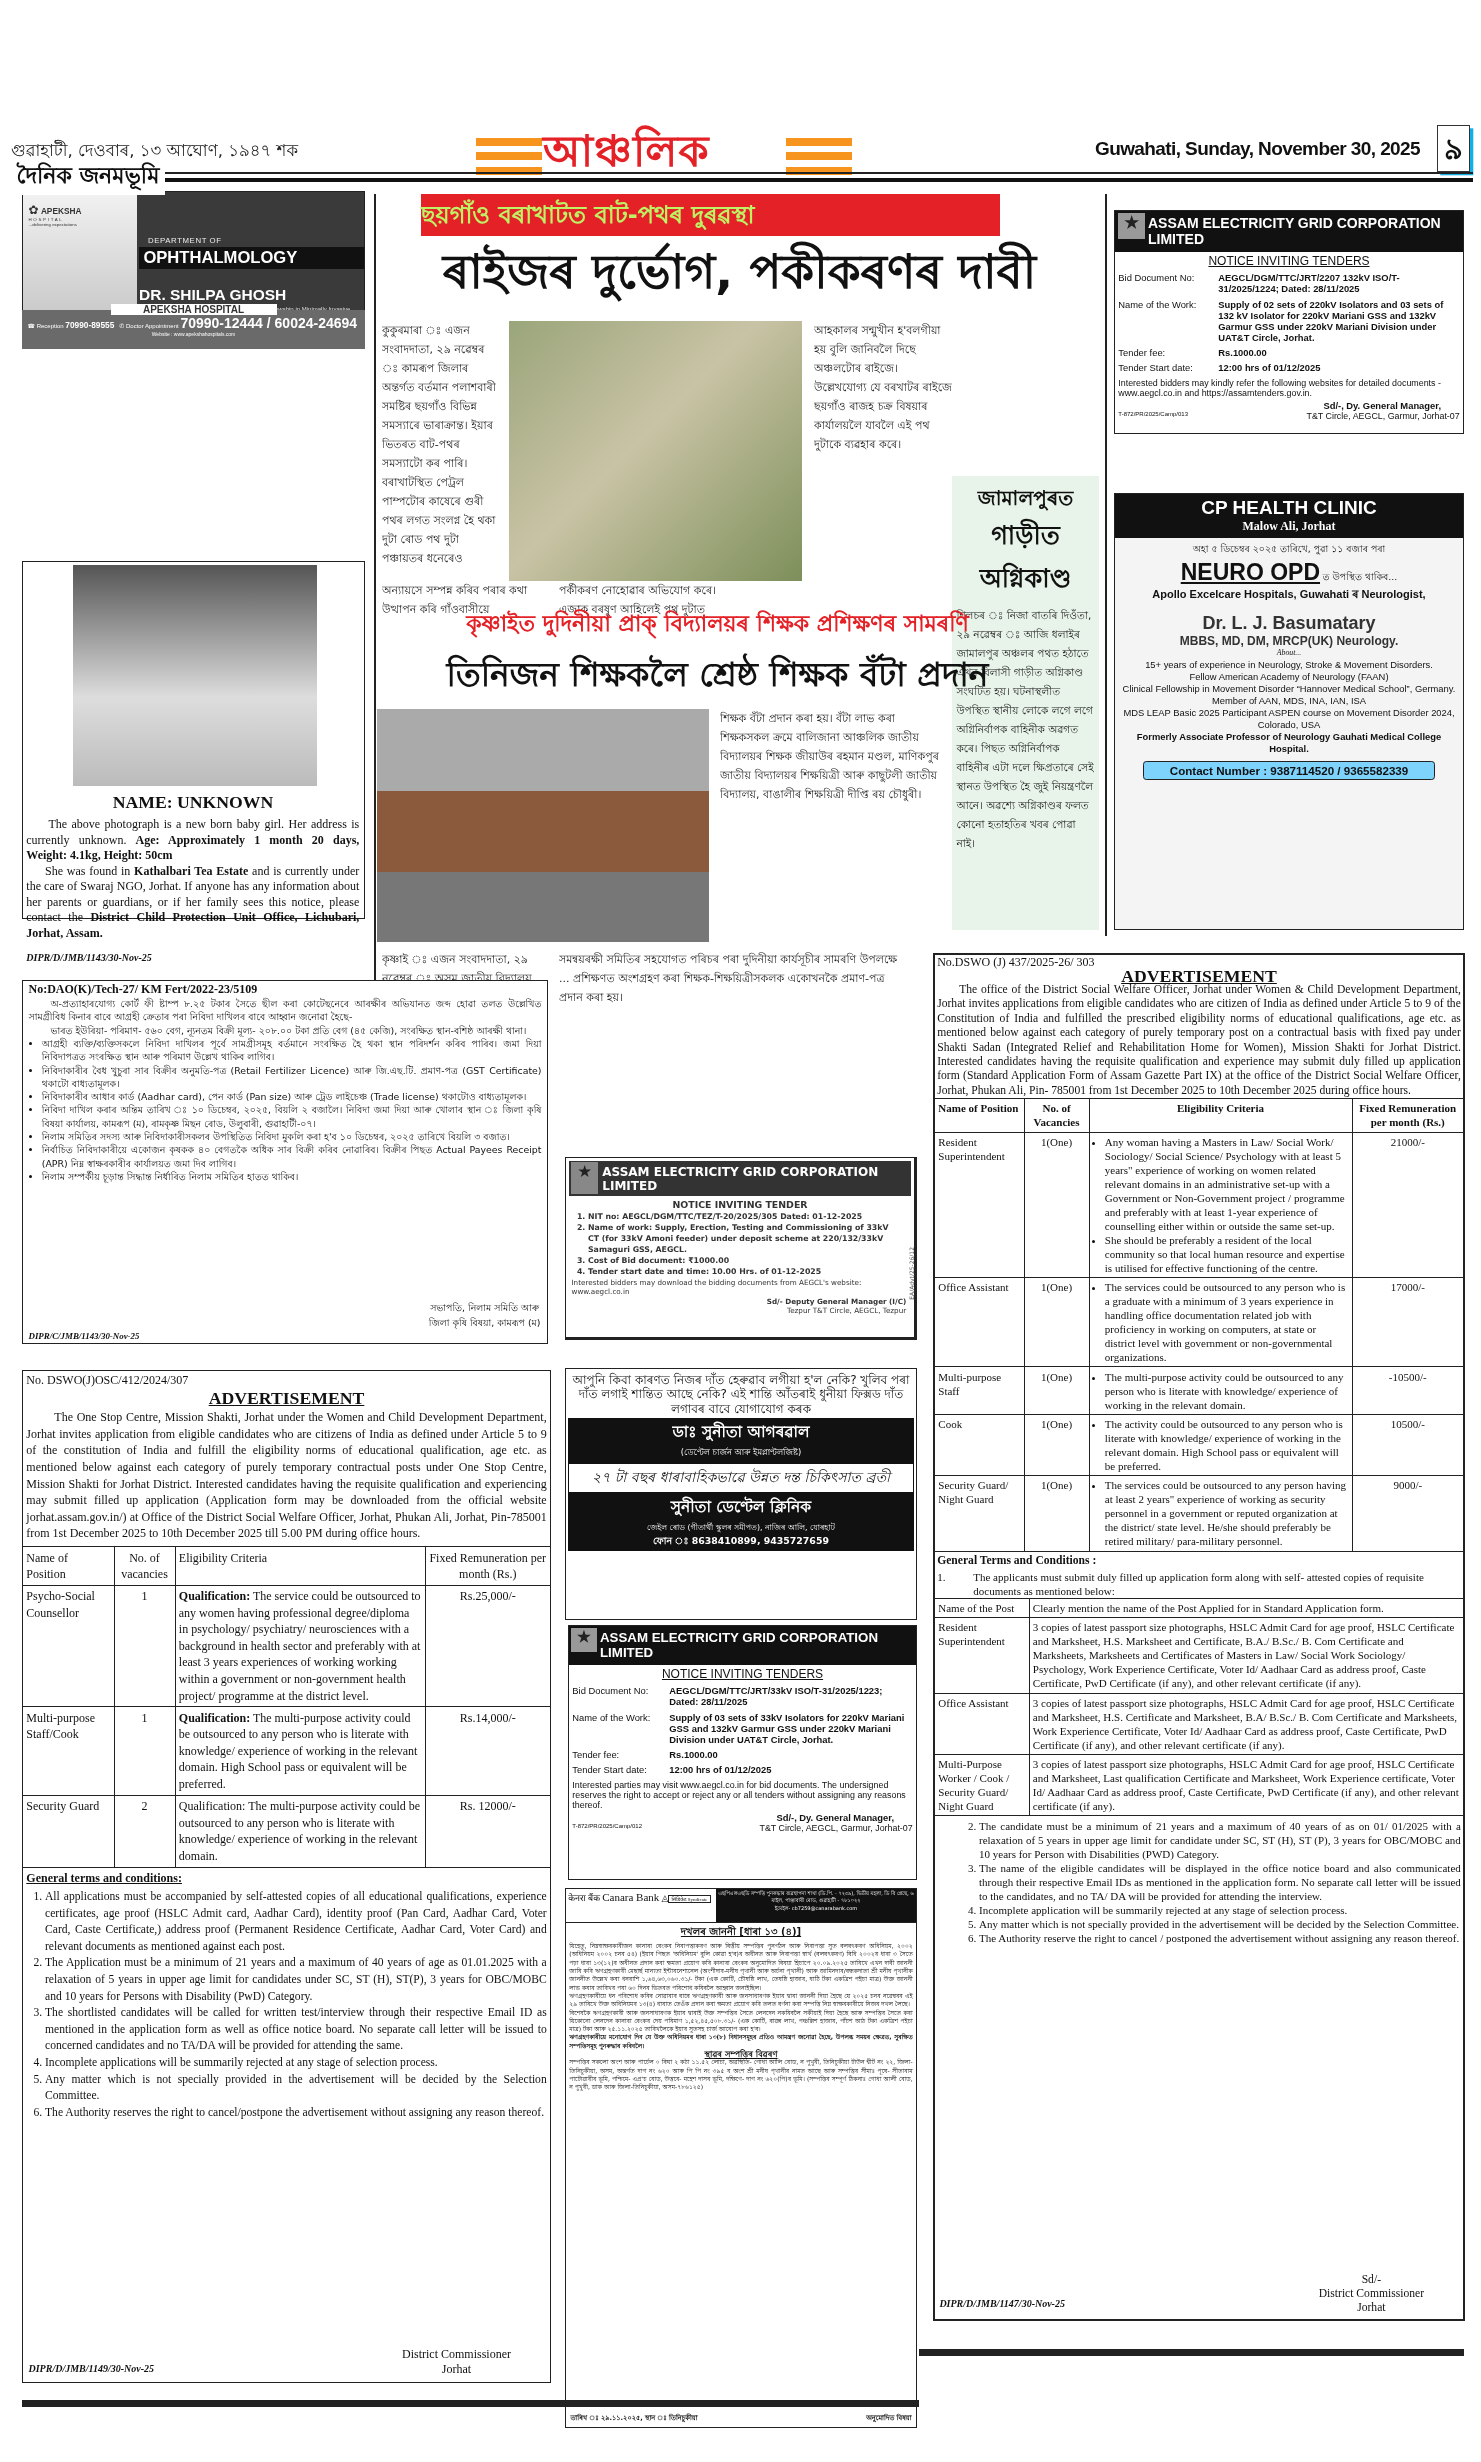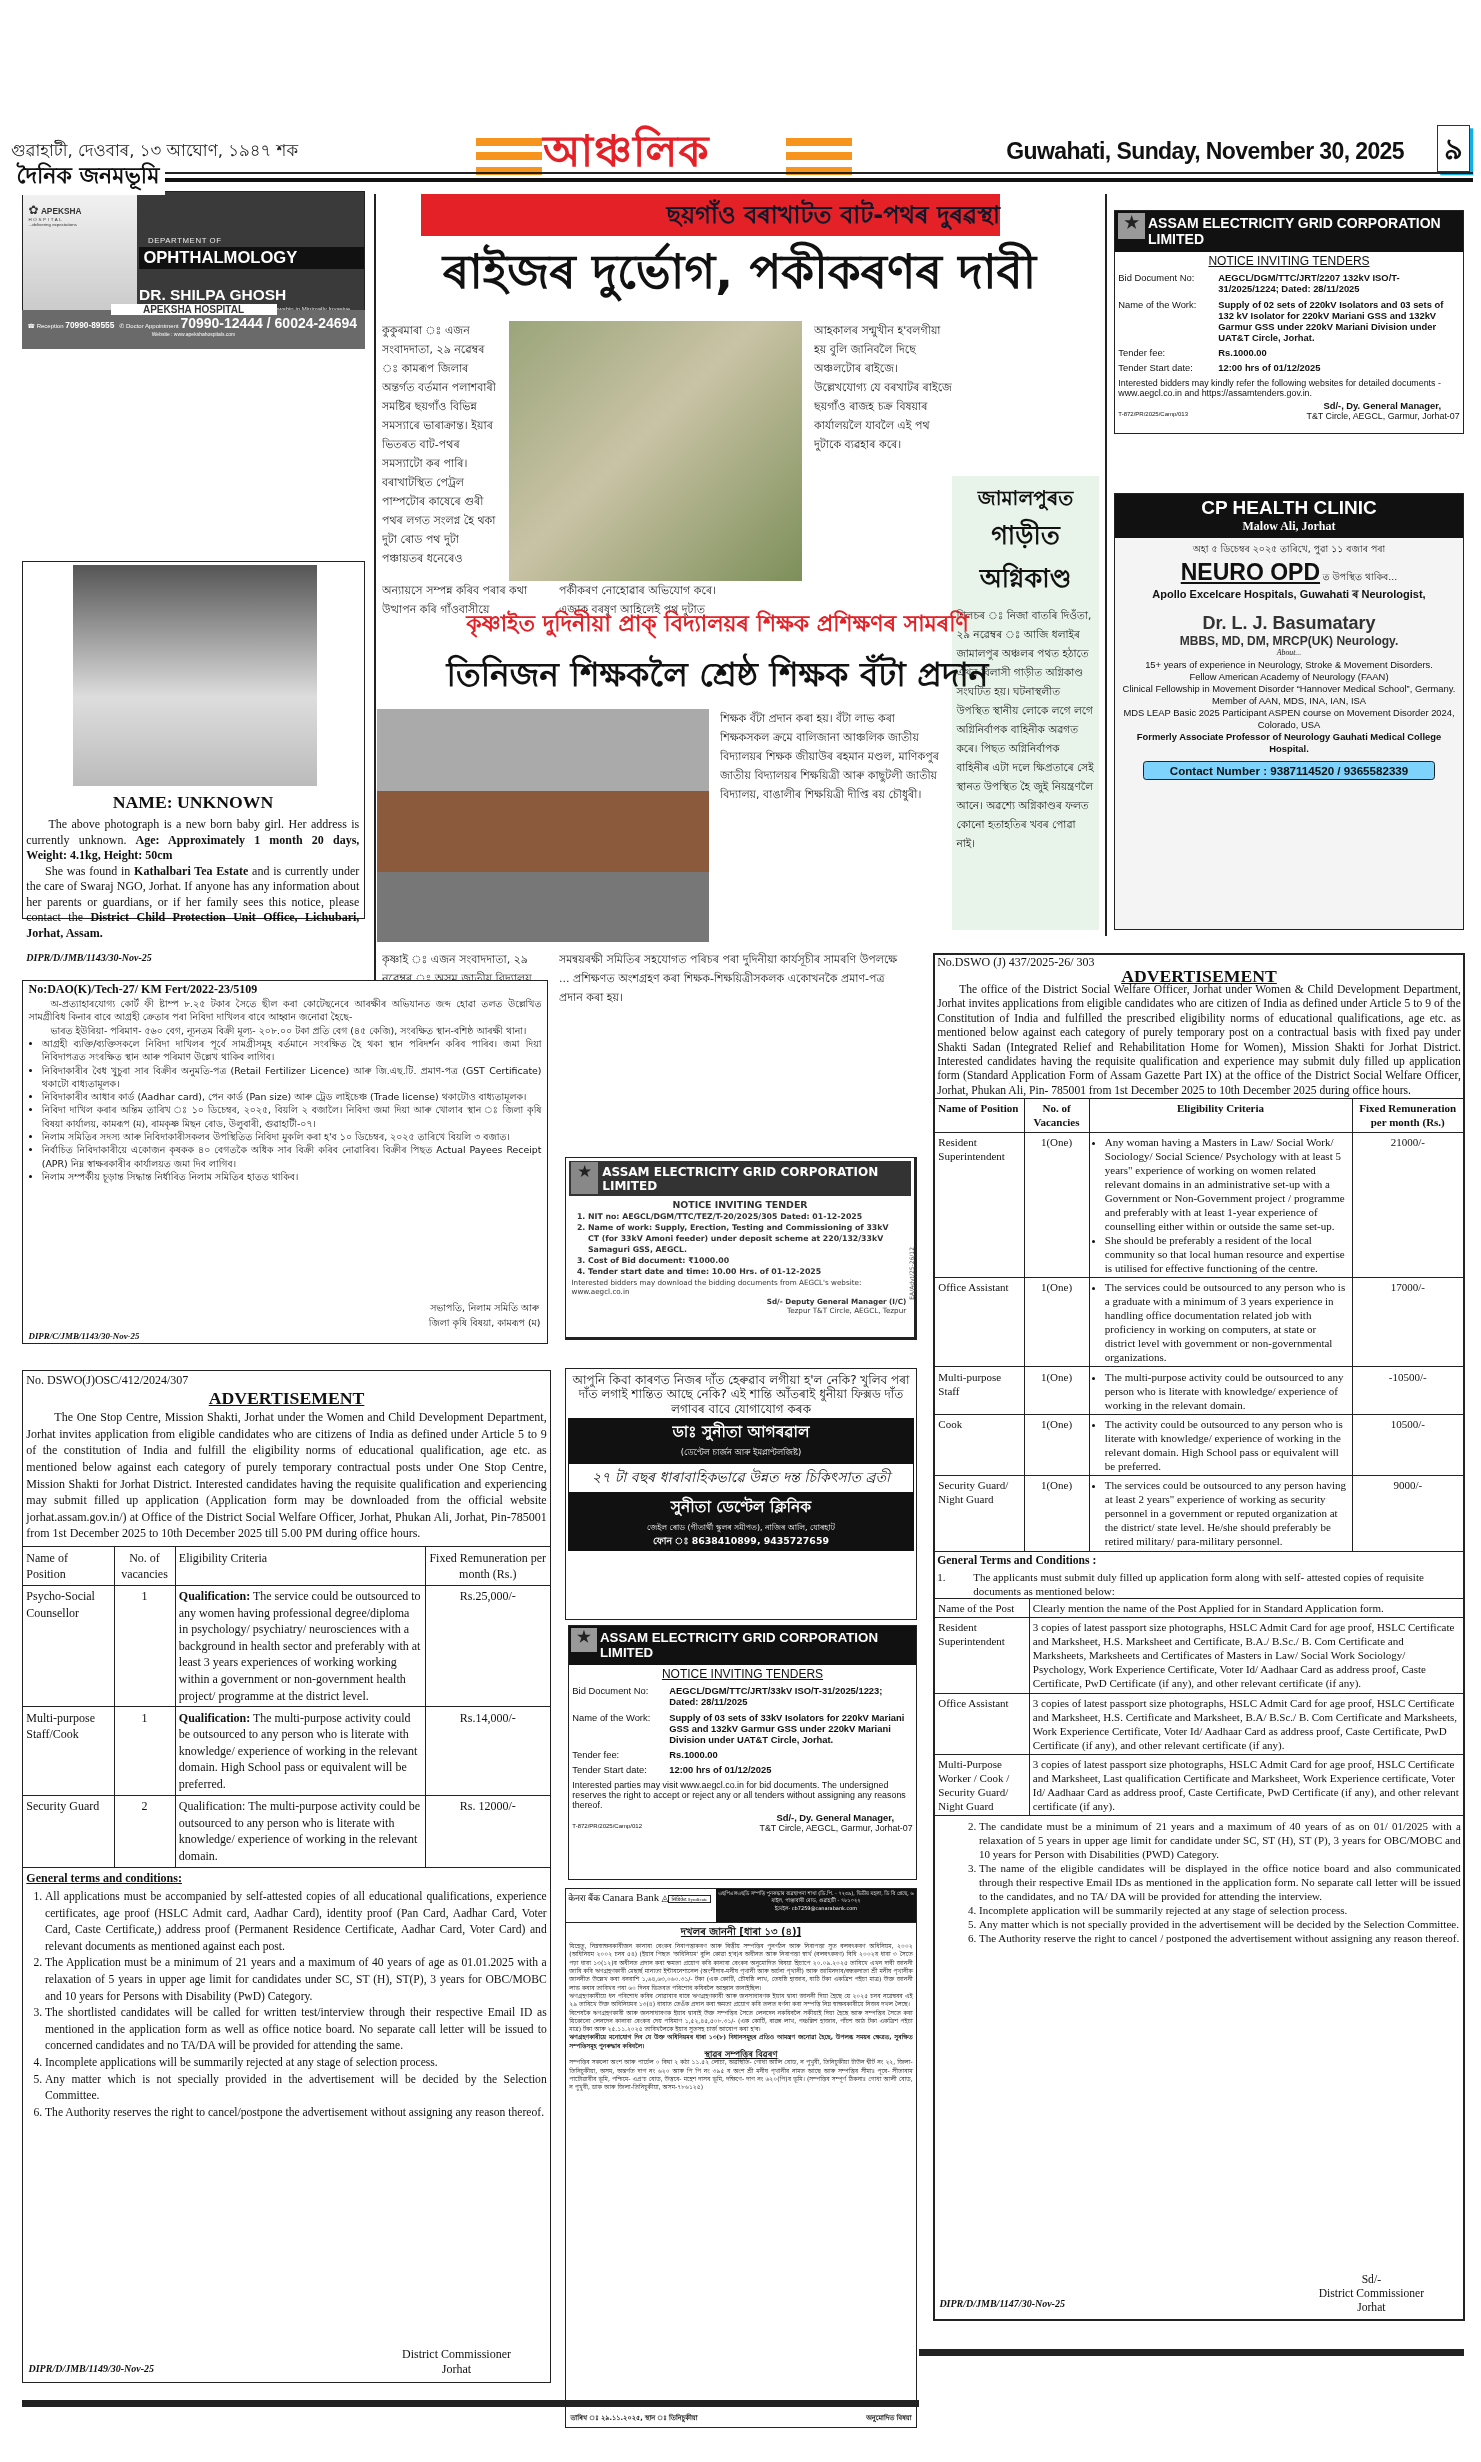--- a/index.html
+++ b/index.html
@@ -3,35 +3,35 @@
 <meta charset="utf-8">
 <style>
 *{box-sizing:border-box;margin:0;padding:0}
 body{width:1481px;height:2462px;background:#fff;font-family:"Liberation Serif",serif;color:#111;position:relative;overflow:hidden}
 .abs{position:absolute}
 .mast{left:0;top:0;width:1481px;height:166px}
 .mast-left{left:11px;top:138px;font-size:16.6px;font-family:"DejaVu Sans",sans-serif;color:#222}
 .logo{left:543px;top:119px;font-size:43px;font-weight:bold;color:#e42127;font-family:"DejaVu Sans",sans-serif;letter-spacing:1.1px}
 .logo-bars{position:absolute;top:138px;width:66px;height:39px}
 .logo-bars div{height:7.8px;background:#f7941d;margin-bottom:6.6px}
-.mast-right{right:77px;top:138px;font-size:23px;font-family:"Liberation Sans",sans-serif;font-weight:bold;letter-spacing:-0.6px}
+.mast-right{right:61px;top:138px;font-size:19px;font-family:"Liberation Sans",sans-serif;font-weight:bold;letter-spacing:-0.6px}
 .pageno{right:11px;top:125px;width:33px;height:47px;border:1.1px solid #333;box-shadow:3.3px 3.3px 0 #12b0e8;font-size:29px;text-align:center;line-height:47px;font-weight:bold}
 .sub-brand{left:11px;top:161px;font-size:22px;font-weight:bold;font-family:"DejaVu Sans",sans-serif;background:#fff;padding:0 5.5px;z-index:2}
 .rule{left:11px;top:172px;width:1462px;height:2.2px;background:#222}
 .rule2{left:11px;top:176px;width:1462px;height:5.5px;background:#111}
 .box{border:1.7px solid #222;background:#fff}
 .dark{background:#111;color:#fff}
 .sans{font-family:"Liberation Sans",sans-serif}
 .center{text-align:center}
 .b{font-weight:bold}
 .u{text-decoration:underline}
 .vline{width:1.7px;background:#222}
 
 .news{font-family:"DejaVu Sans",sans-serif}
-.redbanner{left:421px;top:194px;width:579px;height:42px;background:#e42127;color:#0f172a;font-size:24px;font-weight:bold;text-align:right;line-height:42px}
+.redbanner{left:421px;top:194px;width:579px;height:42px;background:#e42127;color:#bef264;font-size:24px;font-weight:bold;text-align:left;line-height:42px}
 .headline{left:377px;top:241px;width:725px;font-size:47px;font-weight:bold;text-align:center;line-height:61px}
 .col-text{font-size:11px;line-height:19px;color:#222}
 .photo-road{left:443px;top:321px;width:321px;height:260px;background:linear-gradient(135deg,#9aa57a,#c9c3a5 45%,#7d8f5a);}
 .redhead2{left:377px;top:606px;width:681px;font-size:22px;color:#e42127;font-weight:bold;text-align:center}
 .headline2{left:377px;top:653px;width:681px;font-size:33px;font-weight:bold;text-align:center;line-height:44px}
 .photo-school{left:377px;top:709px;width:332px;height:233px;background:linear-gradient(#aaa 0 35%,#8b5a3c 35% 70%,#777 70%)}
 .sidebar-news{left:952px;top:476px;width:147px;height:454px;background:#e8f3ea}
 
 table{border-collapse:collapse;width:100%}
 td,th{border:1.1px solid #222;vertical-align:top;padding:2.2px 3.3px}

